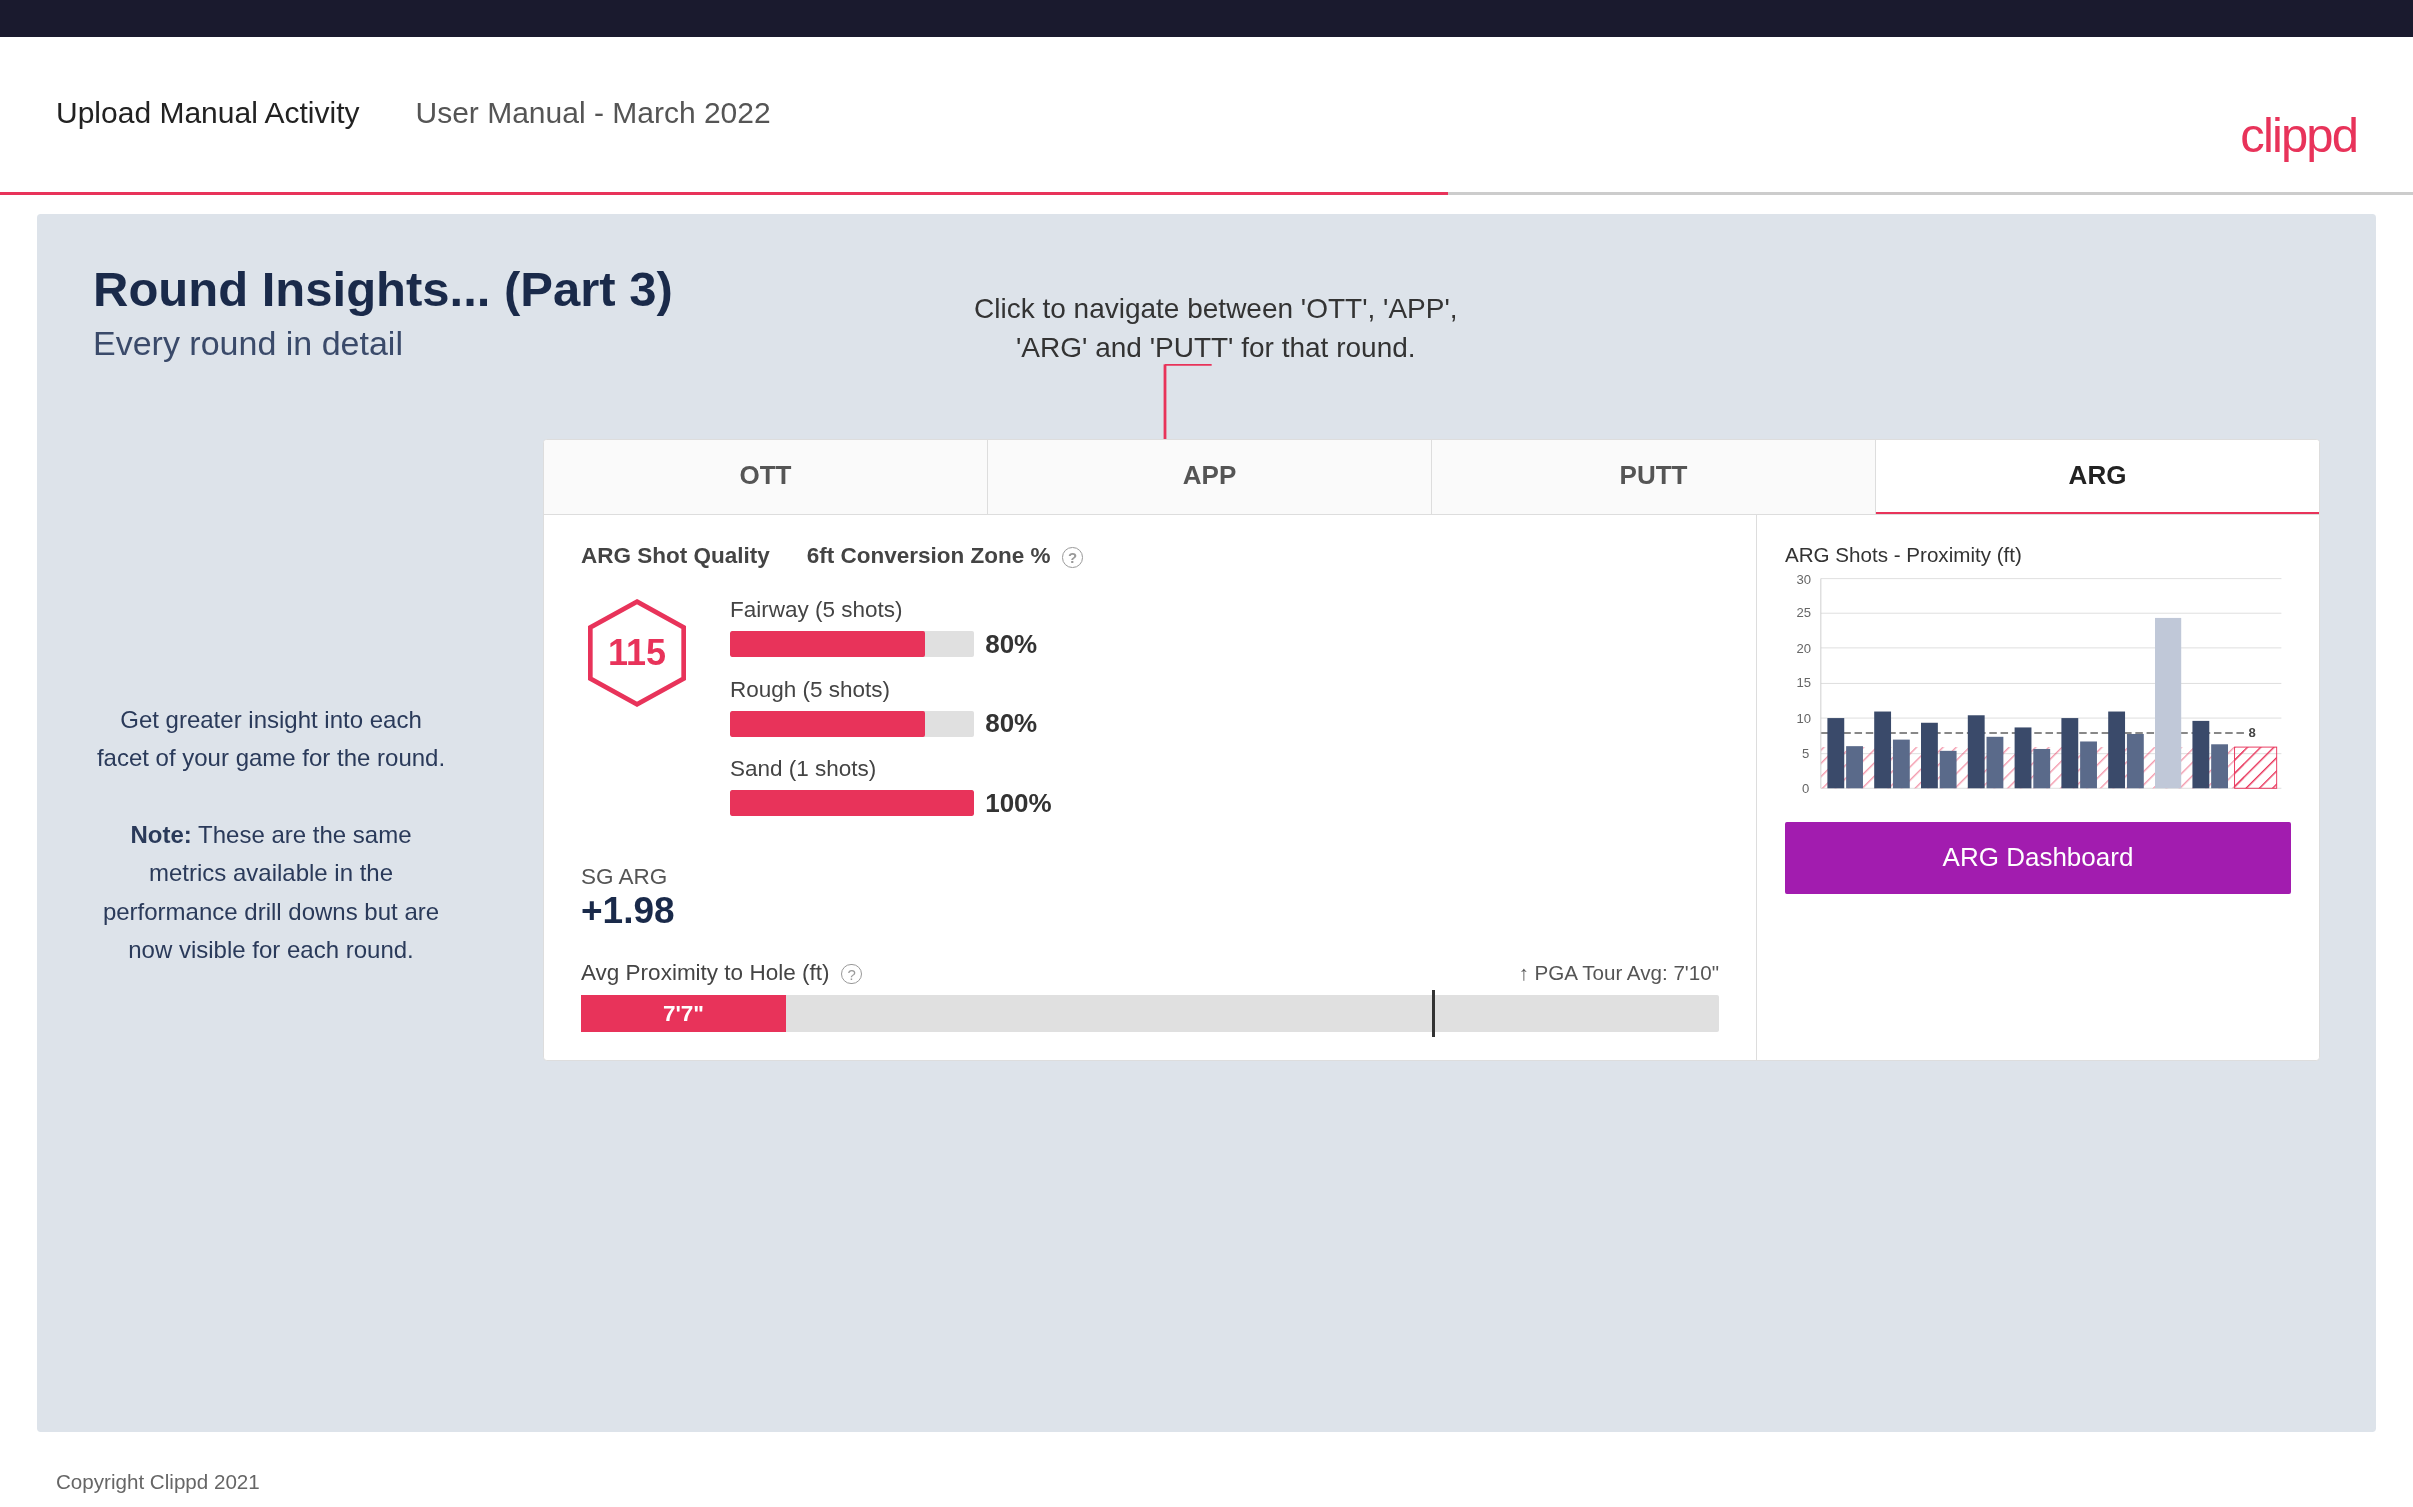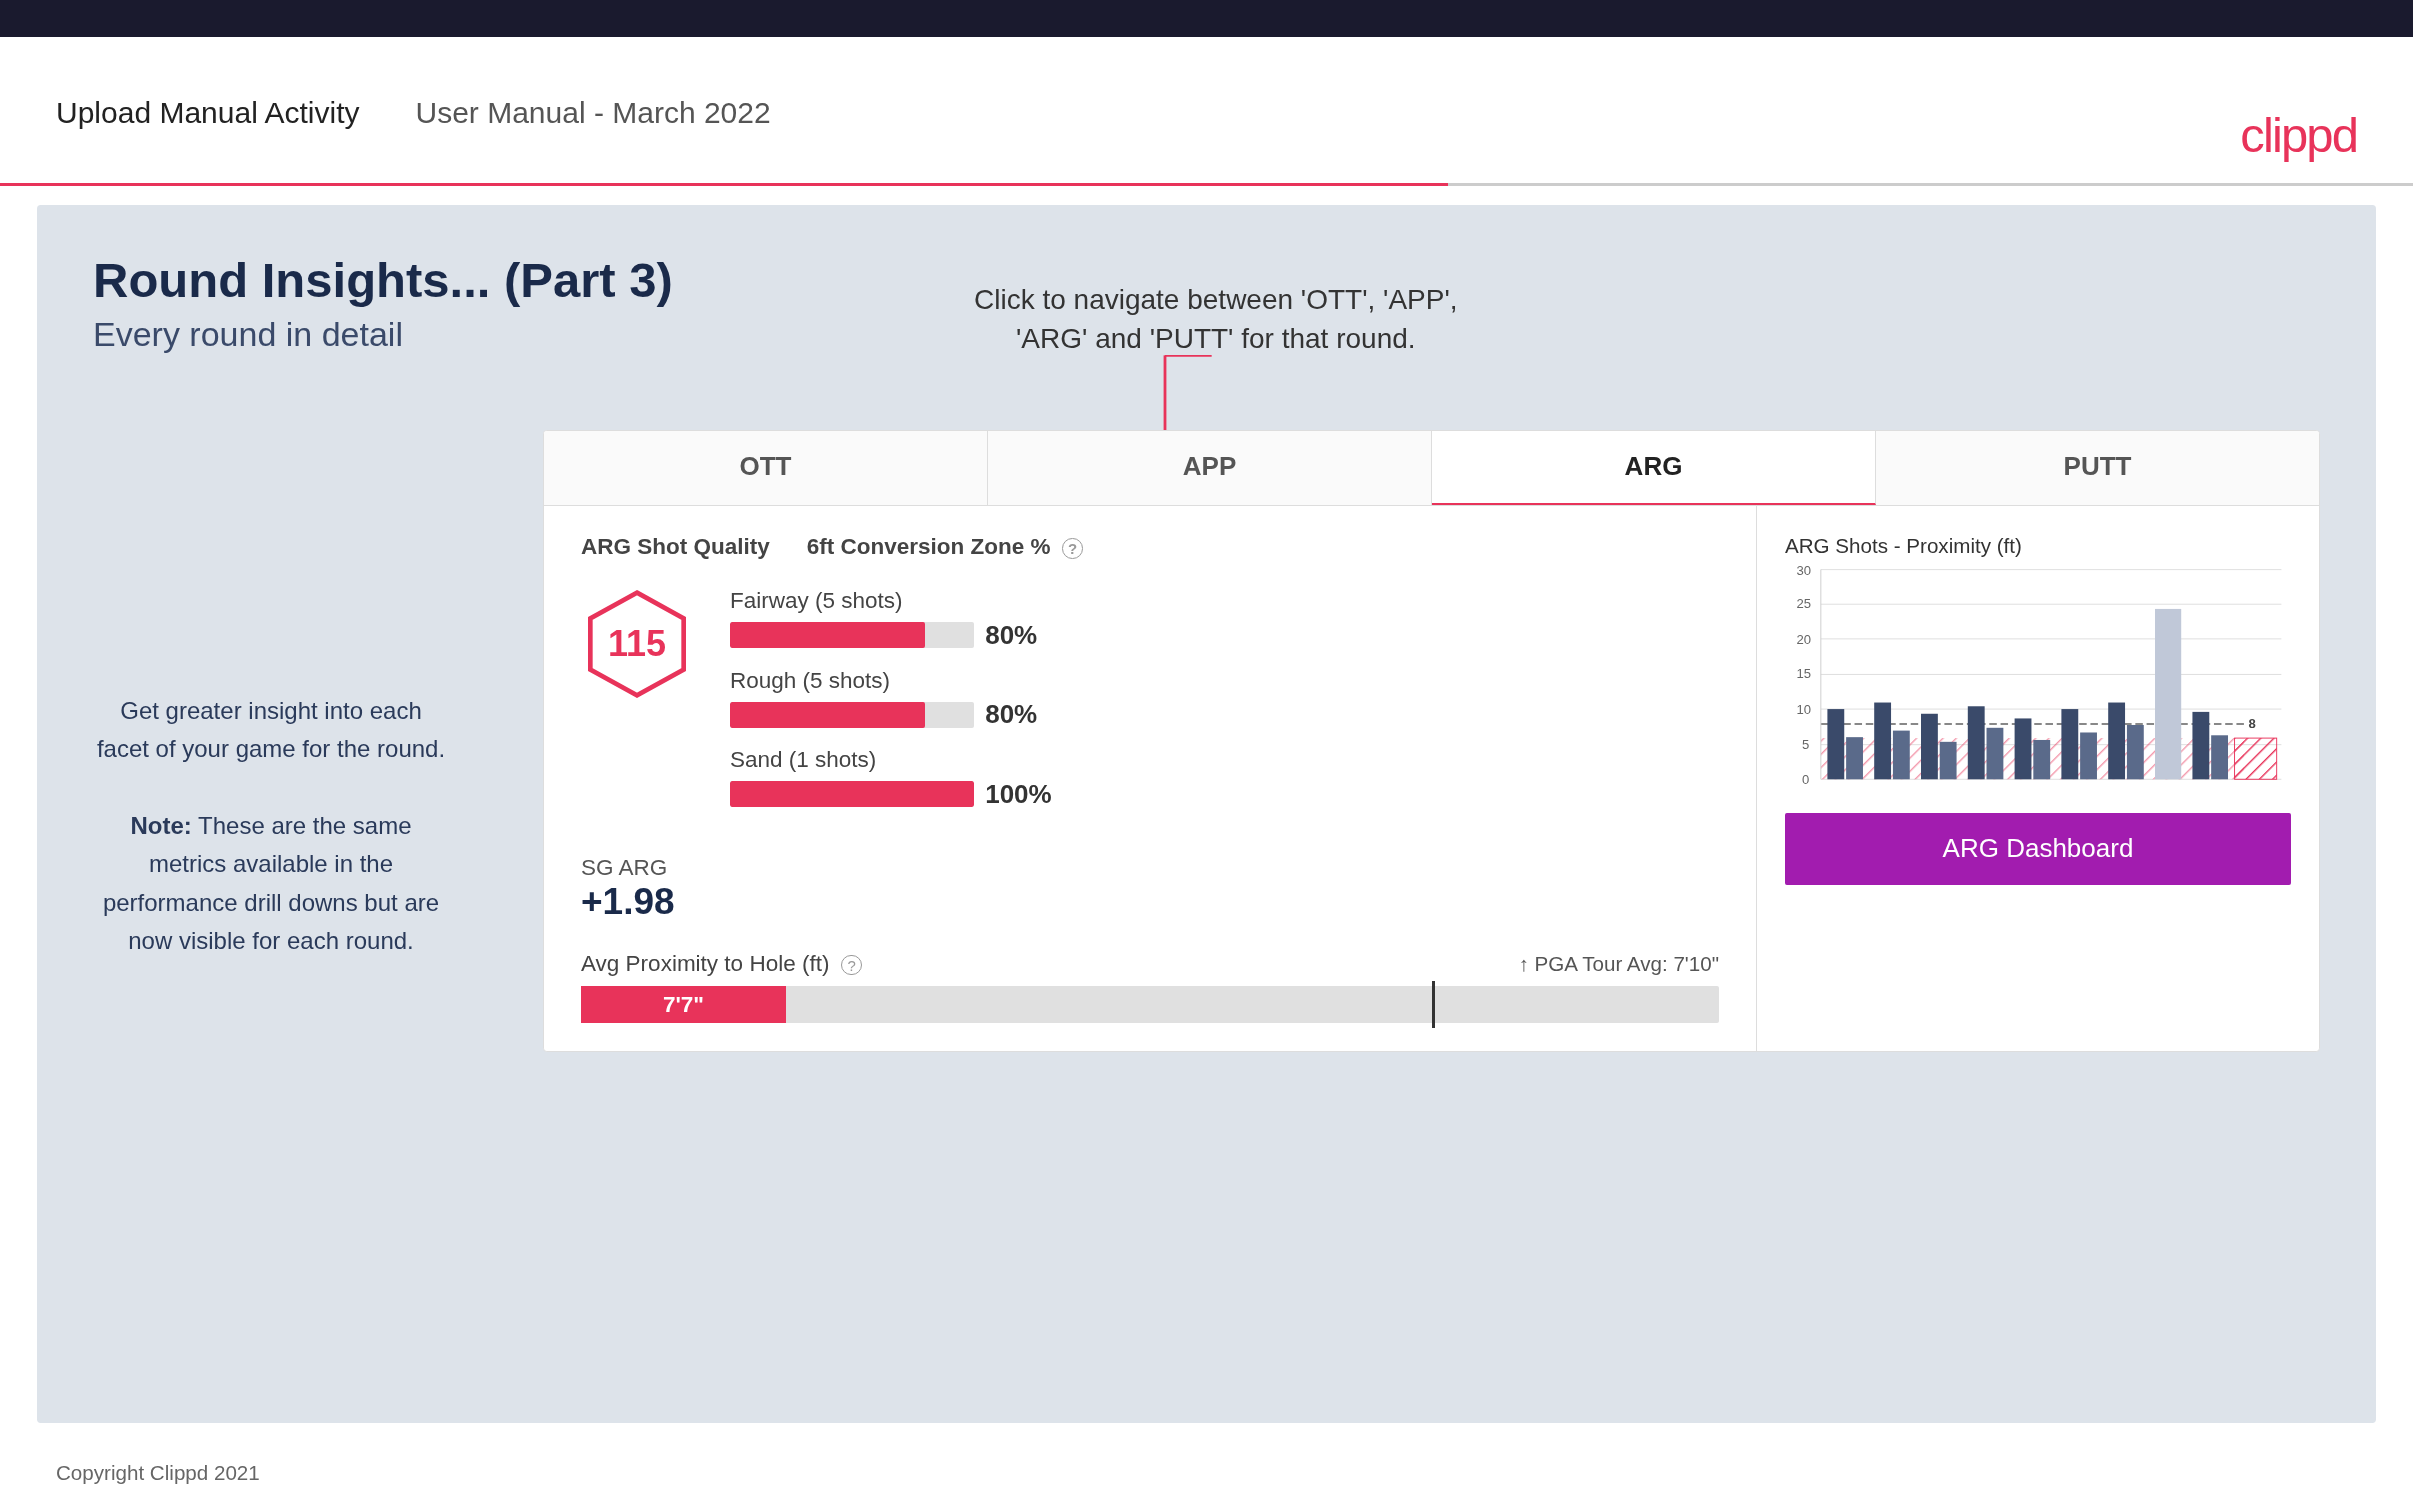--- a/index.html
+++ b/index.html
@@ -10,21 +10,21 @@
       background: #1a1a2e;
       height: 37px;
       width: 100%;
     }
 
     
     .header {
       display: flex;
       align-items: center;
       justify-content: space-between;
-      padding: 26px 56px 20px 56px;
+      padding: 26px 56px 29px 56px;
       background: #fff;
     }
     .header-left { display: flex; align-items: center; gap: 56px; }
     .header-title { font-size: 30px; color: #222; font-weight: 400; }
     .header-subtitle { font-size: 30px; color: #555; font-weight: 400; }
     .logo { font-size: 49px; font-weight: 400; color: #e8335a; letter-spacing: -1.9px; margin-top: 44px; }
 
     
     .header-divider {
       height: 2.8px;
@@ -248,22 +248,22 @@
     <span>Get greater insight into each facet of your game for the round.</span><br><br>
     <strong>Note:</strong>
     <span> These are the same metrics available in the performance drill downs but are now visible for each round.</span>
   </div>
 
   <div class="panel">
 
     <div class="tab-bar">
       <div class="tab">OTT</div>
       <div class="tab">APP</div>
+      <div class="tab">PUTT</div>
       <div class="tab active">ARG</div>
-      <div class="tab">PUTT</div>
     </div>
 
     <div class="panel-body">
 
       <div class="panel-left">
 
         <div class="section-header">
           <span class="section-header-item">ARG Shot Quality</span>
           <span class="section-header-item">
             <span>6ft Conversion Zone %</span>

